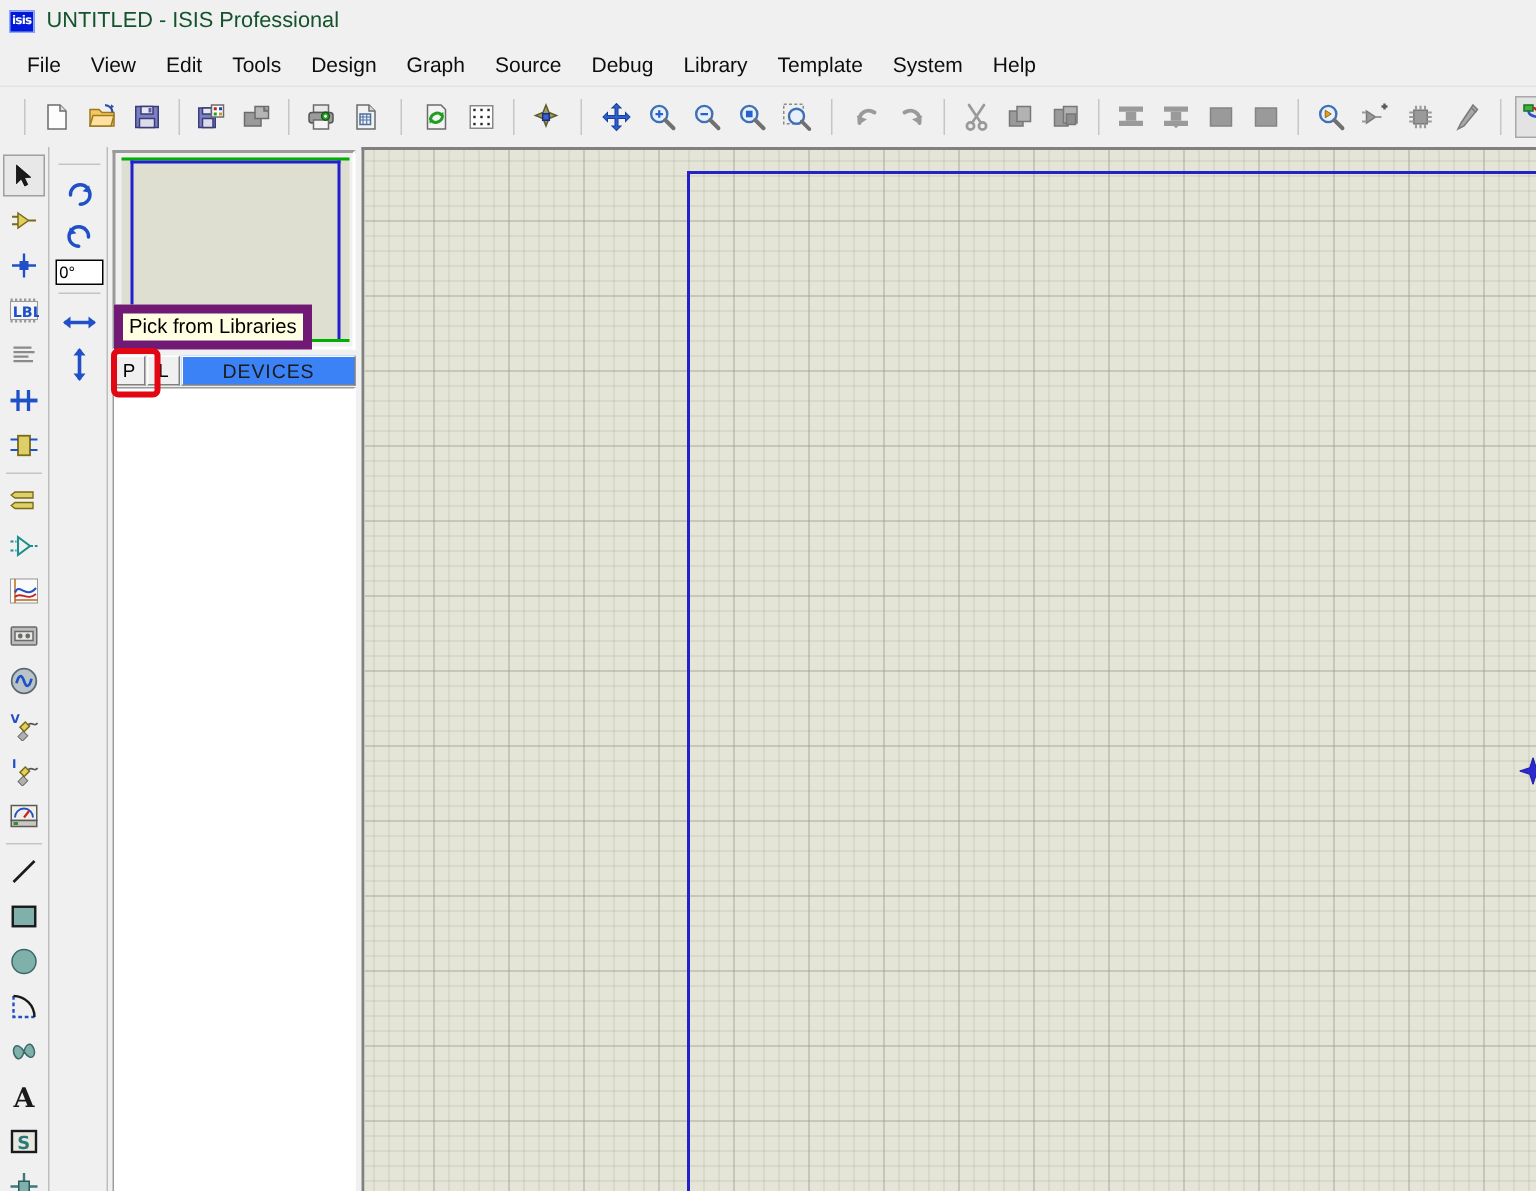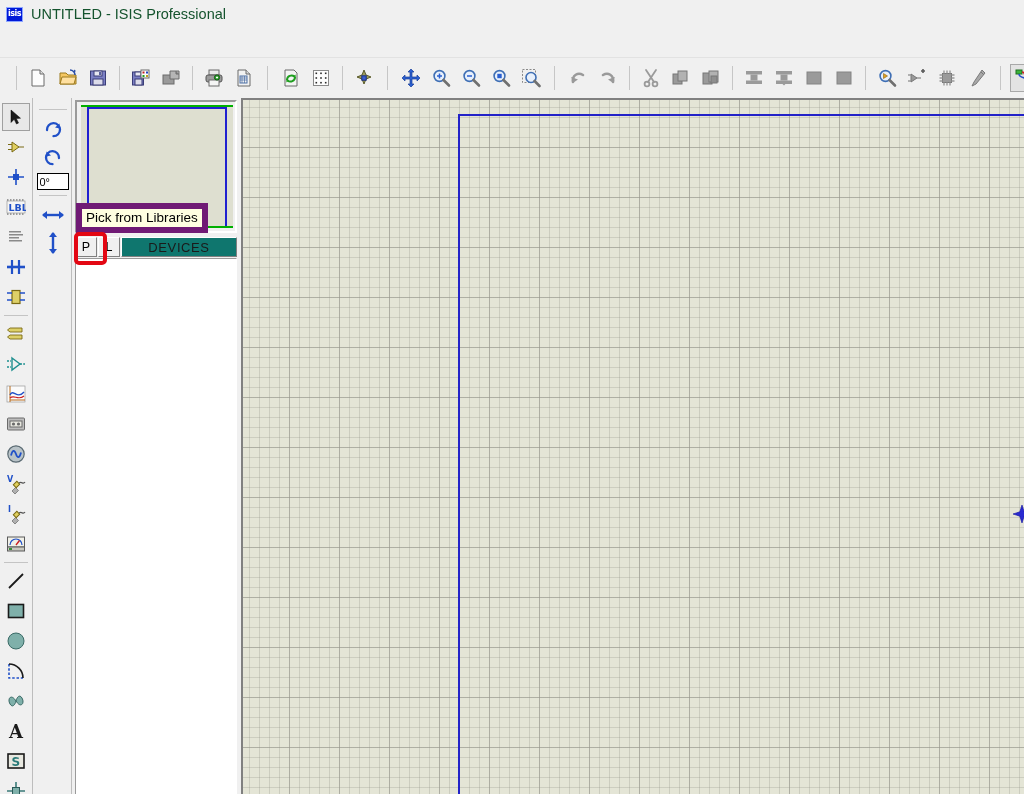--- a/index.html
+++ b/index.html
@@ -156,21 +156,21 @@
     width: 22px; height: 20px;
     background: #f0f0f0;
     border: 1px solid;
     border-color: #ffffff #808080 #808080 #ffffff;
     box-sizing: border-box;
     display: flex; align-items: center; justify-content: center;
     font-size: 12.5px; color: #000; margin-right: 1px;
     font-family: "Liberation Sans", sans-serif;
   }
   #devices-label {
-    flex: 1; background: #0f766e;
+    flex: 1; background: #3b82f6;
     border: 1px solid; border-color: #ffffff #808080 #808080 #ffffff;
     box-sizing: border-box;
     display: flex; align-items: center; justify-content: center;
     font-size: 13px; color: #1a1a1a; letter-spacing: 0.6px;
     font-family: "Liberation Sans", sans-serif;
   }
   #devlist {
     position: absolute; left: 2px; top: 160px; width: 162px; height: 634px;
     background: #ffffff;
     border: 1px solid; border-color: #9a9a9a #ffffff #ffffff #9a9a9a;
@@ -225,20 +225,34 @@
 
 <div id="app">
 
   <div id="titlebar">
     <div id="app-icon">
       <span>isis</span>
     </div>
     <div id="title-text">UNTITLED - ISIS Professional</div>
   </div>
 
+  <div id="menubar">
+    <div class="menu-item">File</div>
+    <div class="menu-item">View</div>
+    <div class="menu-item">Edit</div>
+    <div class="menu-item">Tools</div>
+    <div class="menu-item">Design</div>
+    <div class="menu-item">Graph</div>
+    <div class="menu-item">Source</div>
+    <div class="menu-item">Debug</div>
+    <div class="menu-item">Library</div>
+    <div class="menu-item">Template</div>
+    <div class="menu-item">System</div>
+    <div class="menu-item">Help</div>
+  </div>
 
   <div id="toolbar">
     <div class="tb-spacer-left"></div>
     <div class="tb-sep"></div>
 
     <div class="tb-btn">
       <svg width="20" height="20" viewBox="0 0 20 20">
         <path d="M4 2 h8 l4 4 v12 h-12 z" fill="#fdfdfd" stroke="#6b6b6b" stroke-width="1"></path>
         <path d="M12 2 v4 h4" fill="#e0e0e0" stroke="#6b6b6b" stroke-width="1"></path>
       </svg>

